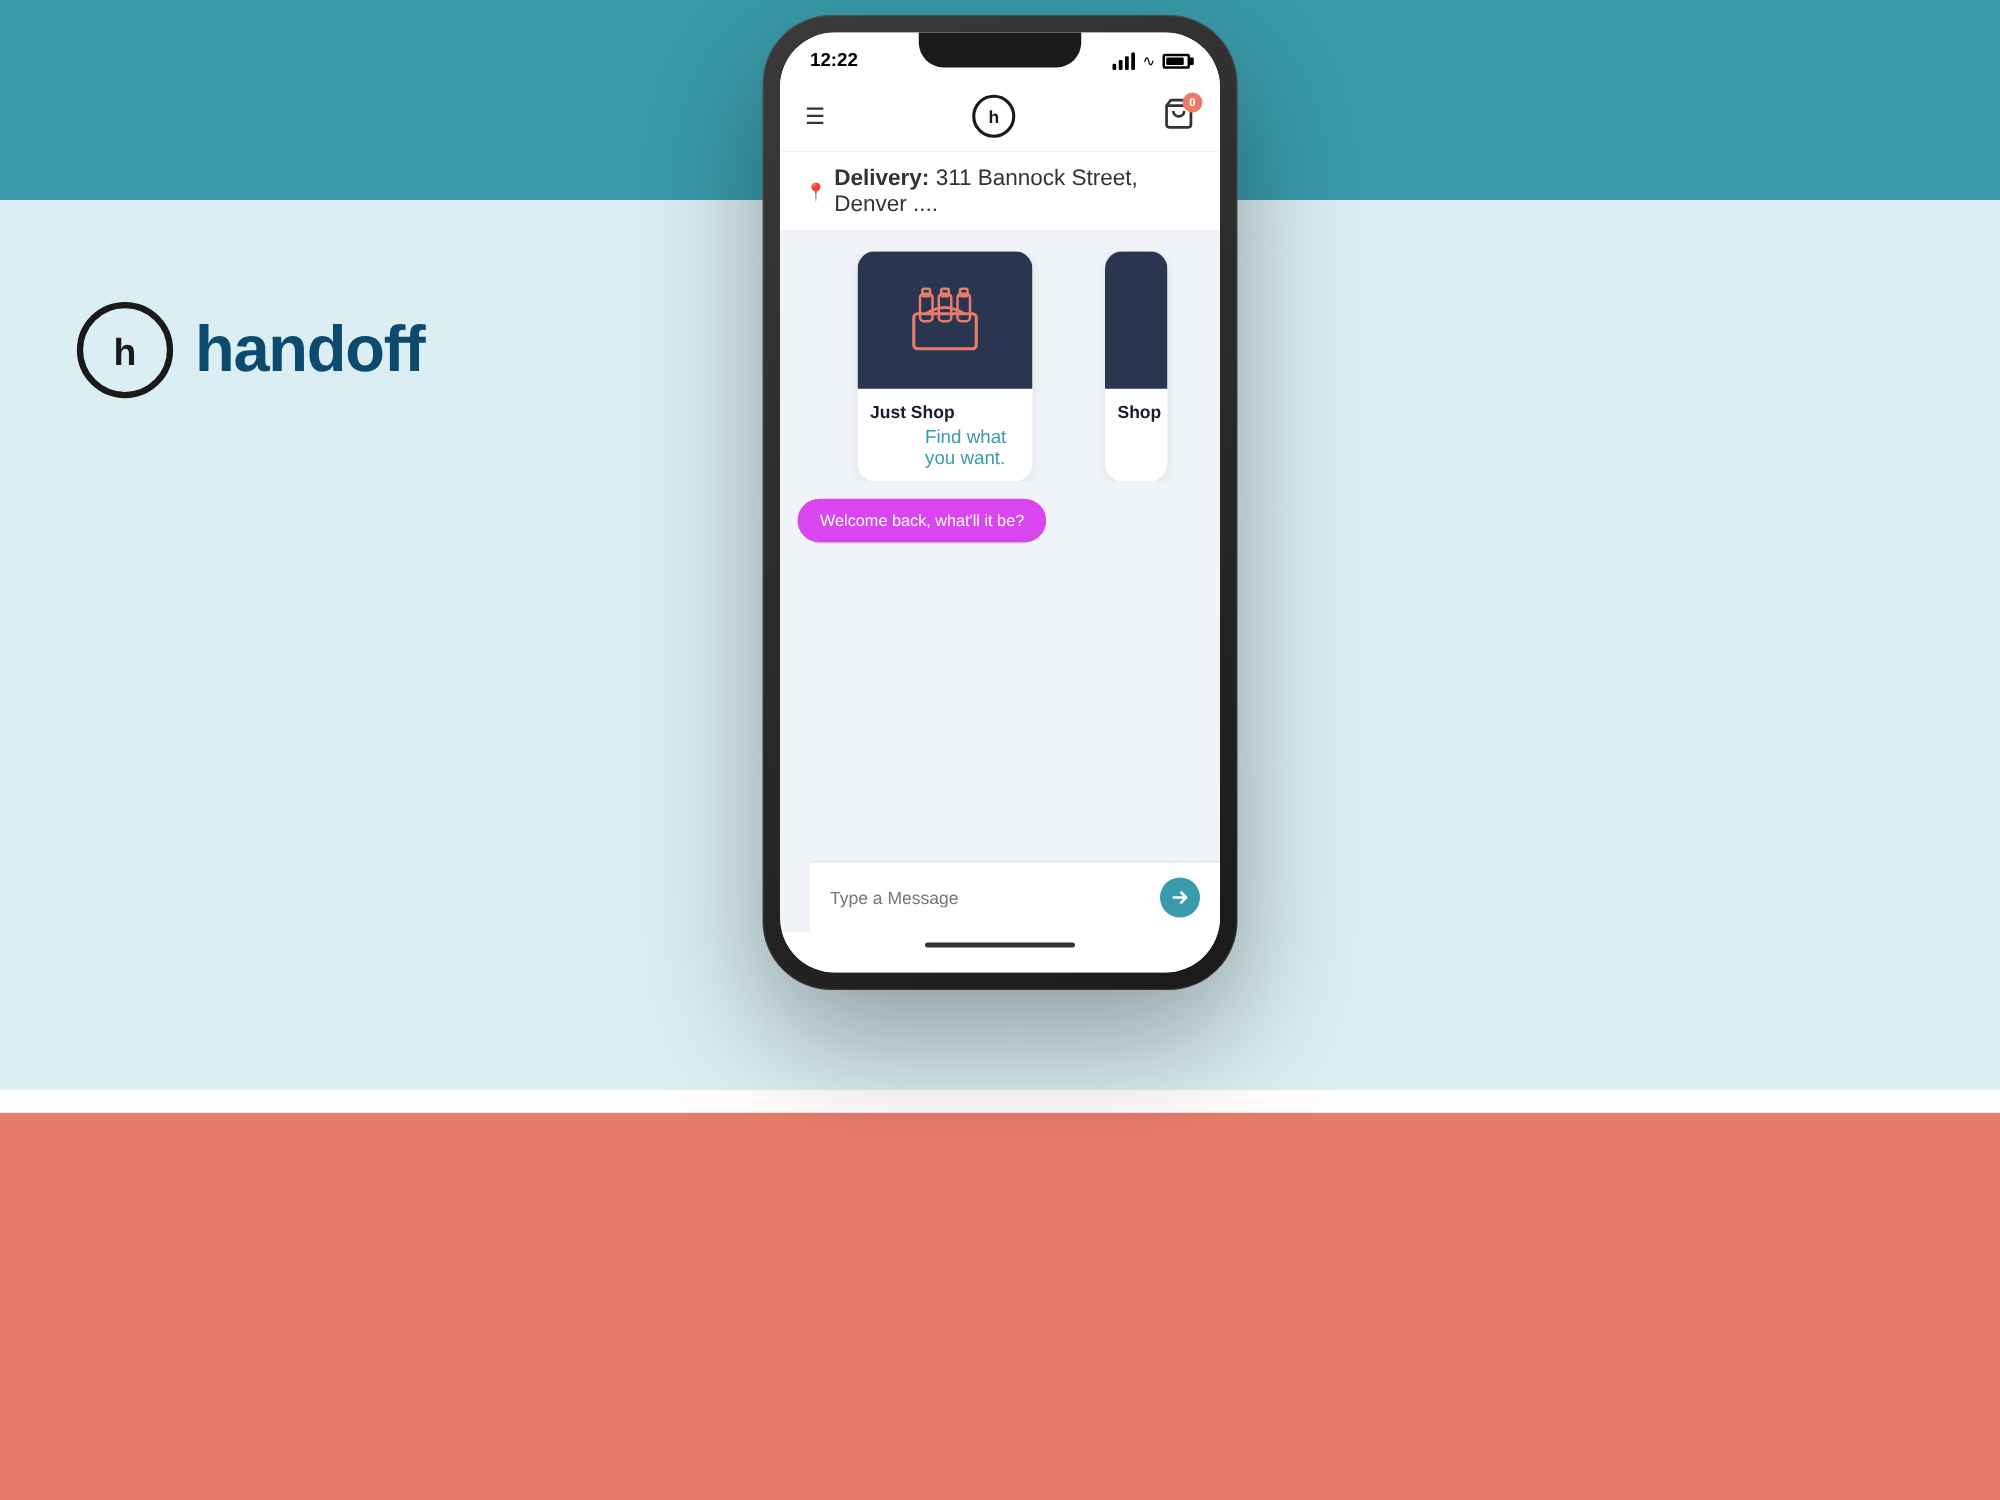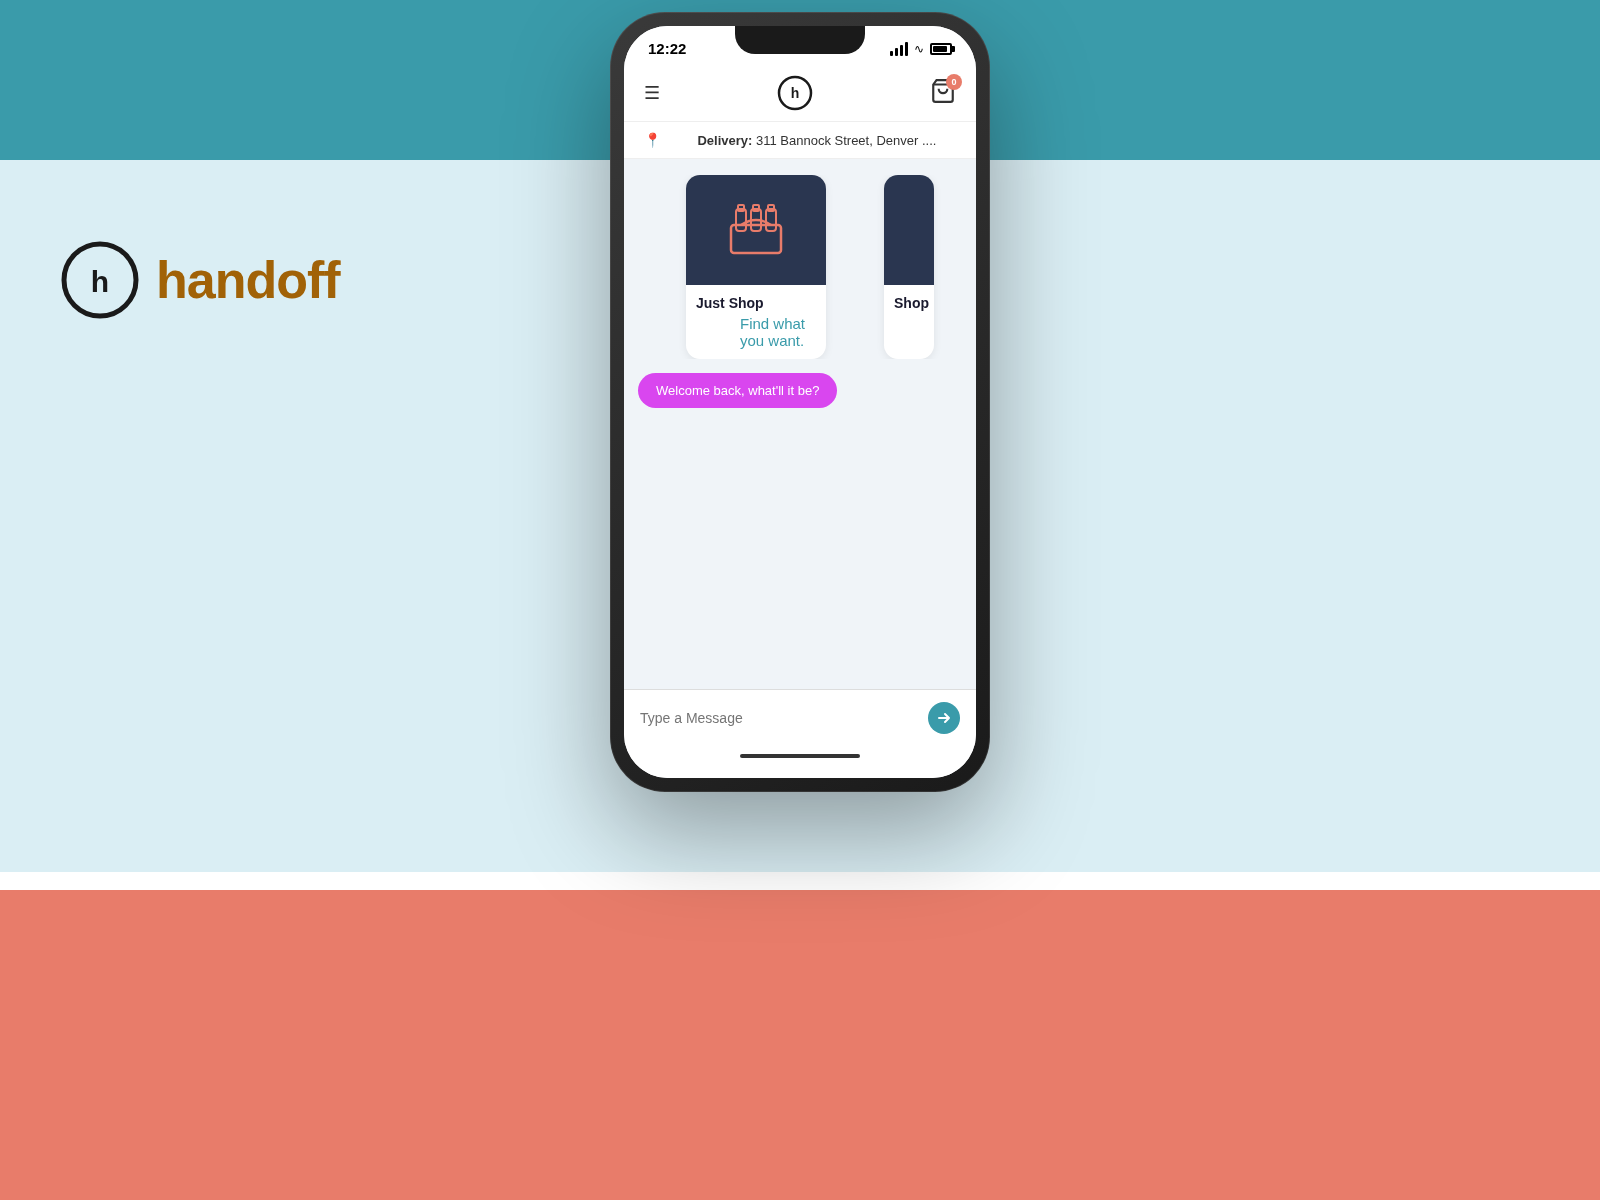--- a/index.html
+++ b/index.html
@@ -52,21 +52,21 @@
     }
 
     .logo-icon {
       width: 80px;
       height: 80px;
     }
 
     .logo-text {
       font-size: 52px;
       font-weight: 700;
-      color: #a16207;
+      color: #0c4a6e;
       letter-spacing: -1px;
       font-family: 'Arial Rounded MT Bold', 'Arial', sans-serif;
     }
 
     
     .phone-wrapper {
       position: absolute;
       left: 50%;
       top: -148px;
       transform: translateX(-50%);
@@ -190,23 +190,22 @@
       flex-shrink: 0;
       border-bottom: 1px solid #eee;
     }
 
     .delivery-pin {
       color: #3a9baa;
       font-size: 14px;
     }
 
     .delivery-text {
-      font-size: 13px;
+      font-size: 18px;
       color: #333;
-      margin-left: 30px;
     }
 
     .delivery-text strong {
       font-weight: 700;
     }
 
     
     .app-content {
       flex: 1;
       overflow: hidden;
@@ -277,20 +276,21 @@
 
     
     .message-input-area {
       background: white;
       border-top: 1px solid #ddd;
       padding: 12px 16px;
       display: flex;
       align-items: center;
       gap: 12px;
       flex-shrink: 0;
+      margin-left: 24px;
     }
 
     .message-input {
       flex: 1;
       border: none;
       outline: none;
       font-size: 14px;
       color: #999;
       background: transparent;
     }

